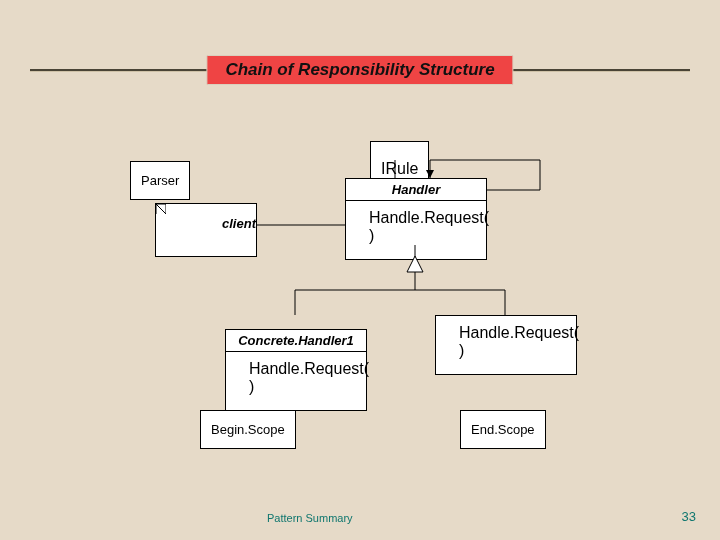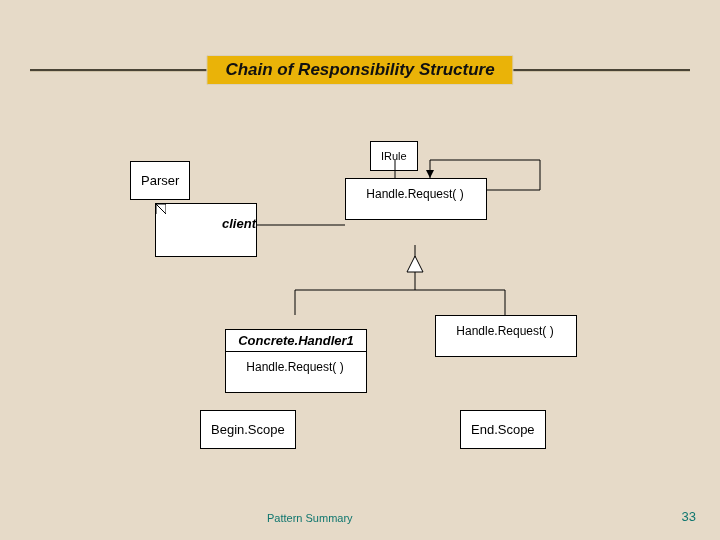--- a/index.html
+++ b/index.html
@@ -19,21 +19,21 @@
     width: 660px;
     border-top: 2px solid #4a4436;
     border-bottom: 1px solid #cfc2a8;
     height: 0;
   }
   .title {
     position: absolute;
     left: 50%;
     transform: translateX(-50%);
     top: 55px;
-    background: #eab308;
+    background: #ef4444;
     padding: 4px 18px;
     font-weight: bold;
     font-style: italic;
     font-size: 17px;
     border: 1px solid #d9d0be;
     border-radius: 1px;
     color: #111;
   }
   
   .lbl {
@@ -41,43 +41,43 @@
     background: #fff;
     border: 1px solid #000;
     font-size: 13px;
     padding: 11px 10px;
     text-align: center;
   }
   .small-lbl {
     position: absolute;
     background: #fff;
     border: 1px solid #000;
-    font-size: 11px;
-    padding: 8px 10px;
+    font-size: 16px;
+    padding: 18px 10px;
     text-align: center;
   }
   
   .cls {
     position: absolute;
     background: #fff;
     border: 1px solid #000;
     width: 140px;
   }
   .cls .cls-name {
     border-bottom: 1px solid #000;
     font-weight: bold;
     font-style: italic;
     text-align: center;
     font-size: 13px;
     padding: 3px 0;
   }
   .cls .cls-body {
-    font-size: 12px;
-    padding: 8px 6px 14px 4px;
-    text-align: center;
+    font-size: 16px;
+    padding: 8px 6px 14px 23px;
+    text-align: left;
     min-height: 18px;
   }
   .footer-left {
     position: absolute;
     left: 267px;
     bottom: 16px;
     font-size: 11px;
     color: #0f766e;
   }
   .footer-right {
@@ -115,20 +115,21 @@
   <div style="font-weight:bold; font-style:italic; font-size:13px; text-align:right; padding-top:12px;">client</div>
 </div>
 
 <svg class="note-fold" style="left:156px; top:204px;" viewBox="0 0 10 10">
   <polyline points="0,10 0,0 10,0" fill="none" stroke="#000" stroke-width="1"></polyline>
   <line x1="0" y1="0" x2="10" y2="10" stroke="#000" stroke-width="1"></line>
   <line x1="10" y1="0" x2="10" y2="10" stroke="#000" stroke-width="1"></line>
 </svg>
 
 <div class="cls" style="left:345px; top:178px;">
+  <div class="cls-name">Handler</div>
   <div class="cls-body">Handle.Request( )</div>
 </div>
 
 <div class="cls" style="left:225px; top:329px;">
   <div class="cls-name">Concrete.Handler1</div>
   <div class="cls-body">Handle.Request( )</div>
 </div>
 
 <div class="cls" style="left:435px; top:315px;">
   <div class="cls-body">Handle.Request( )</div>

